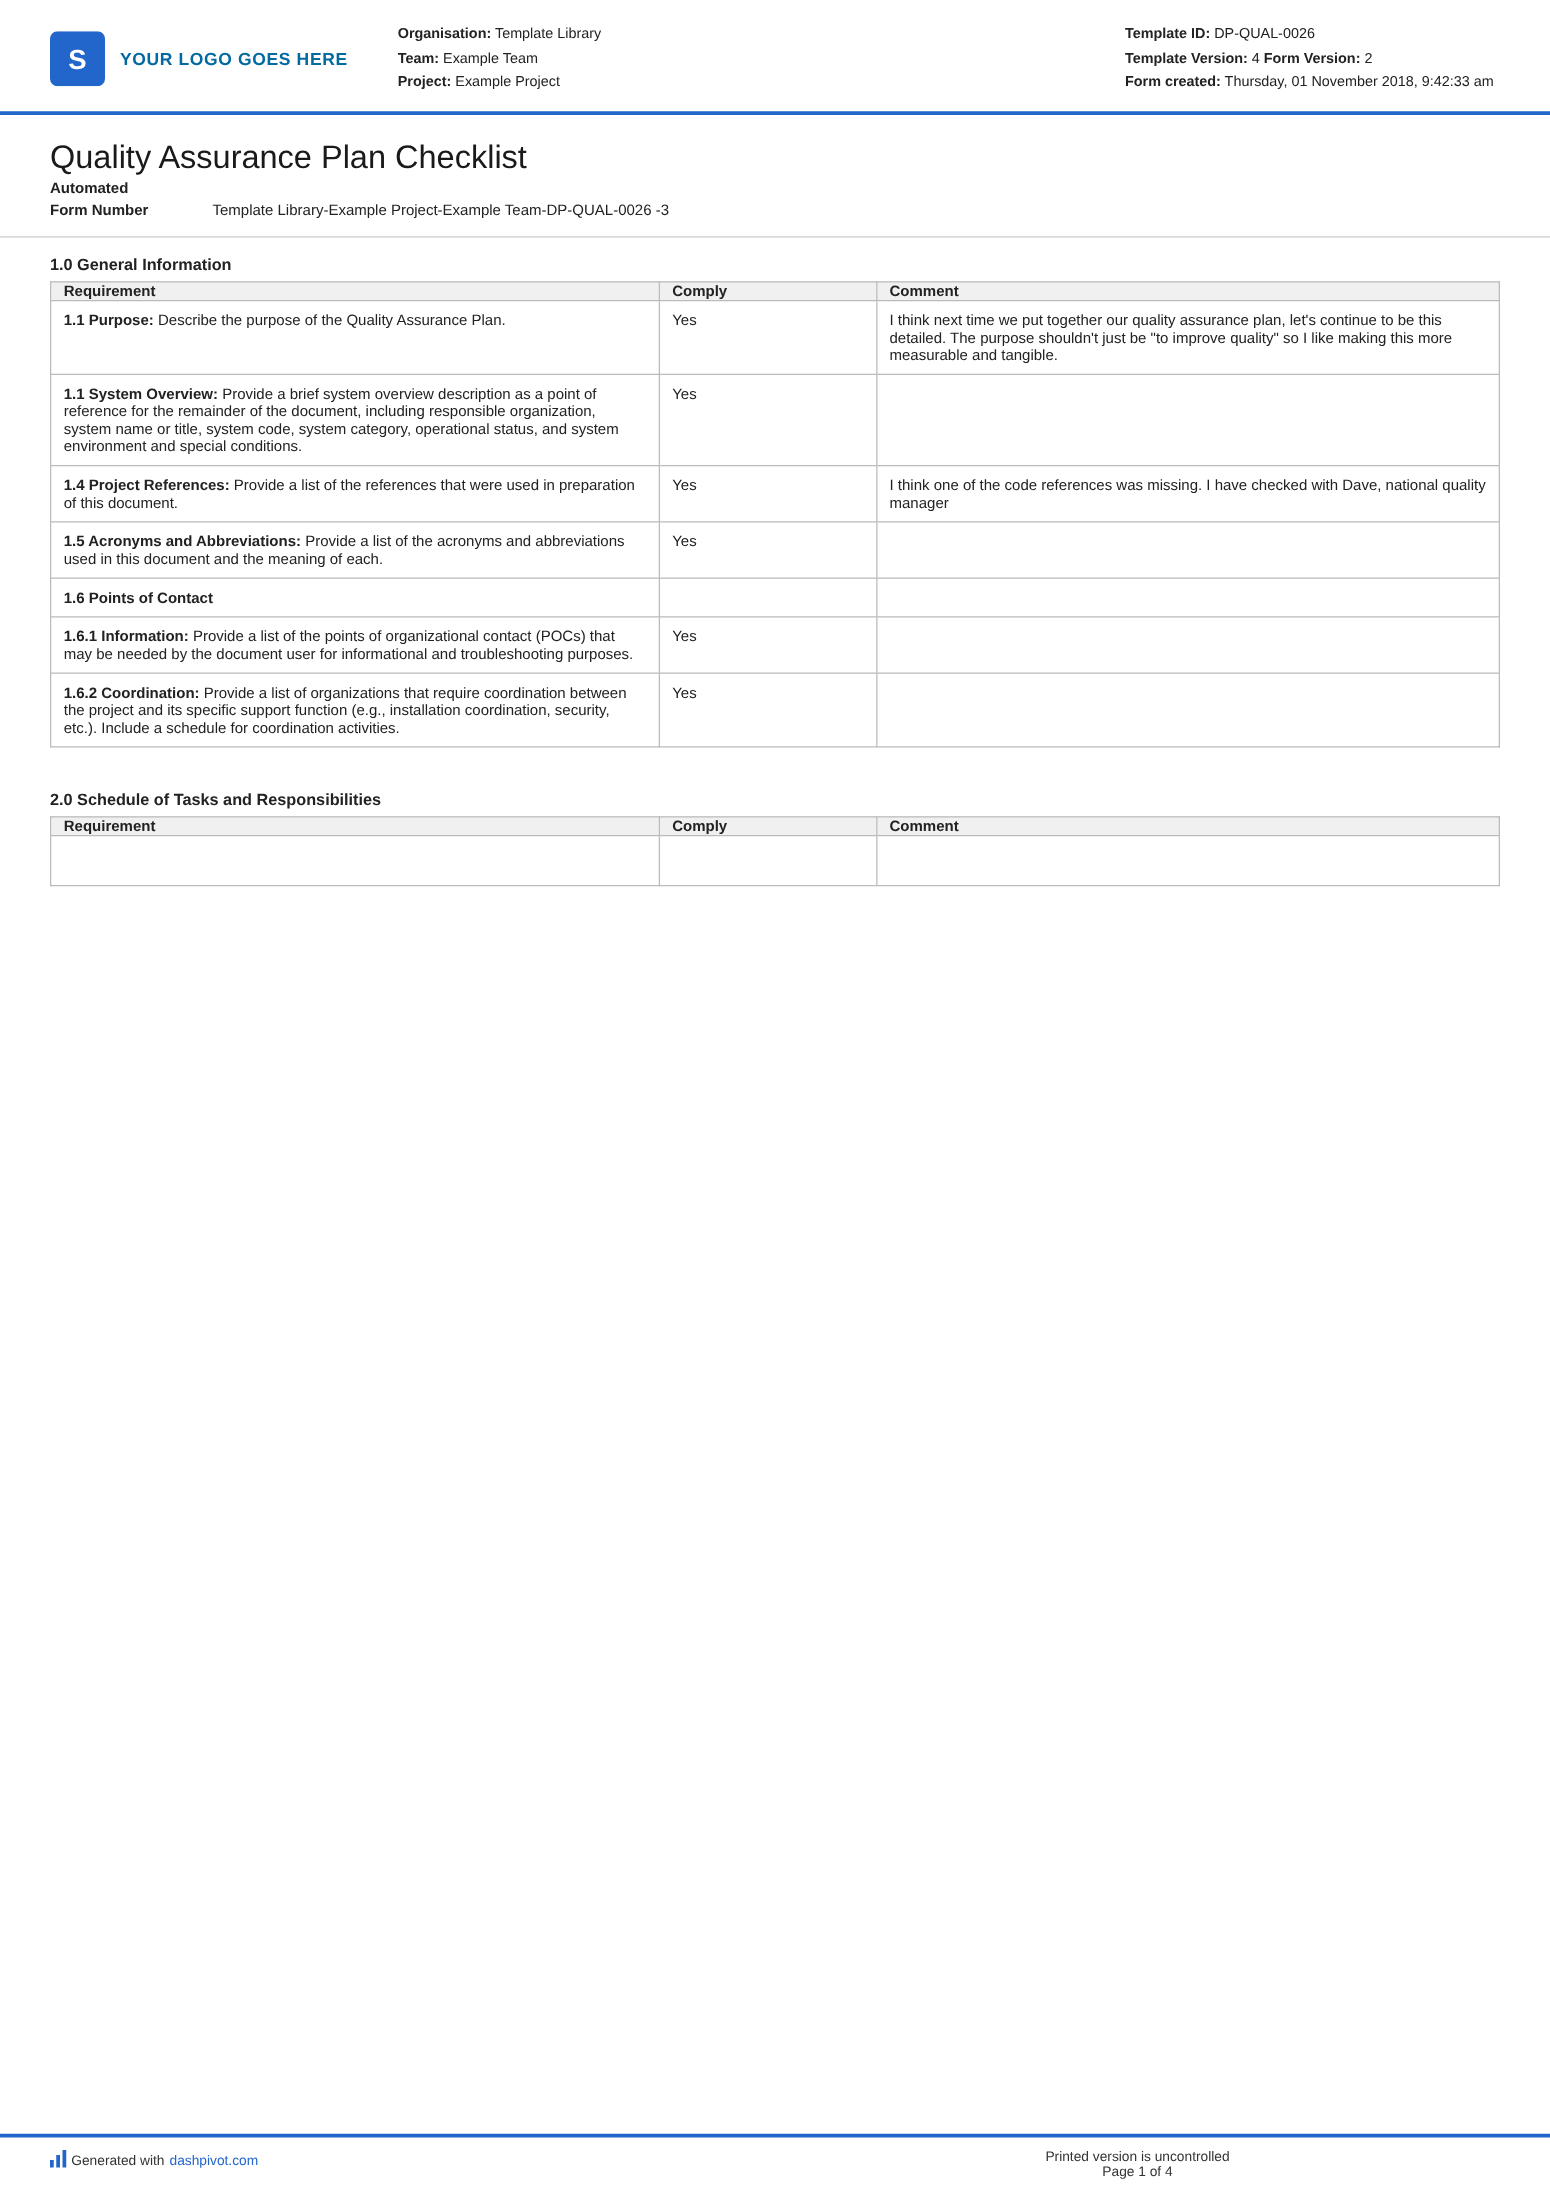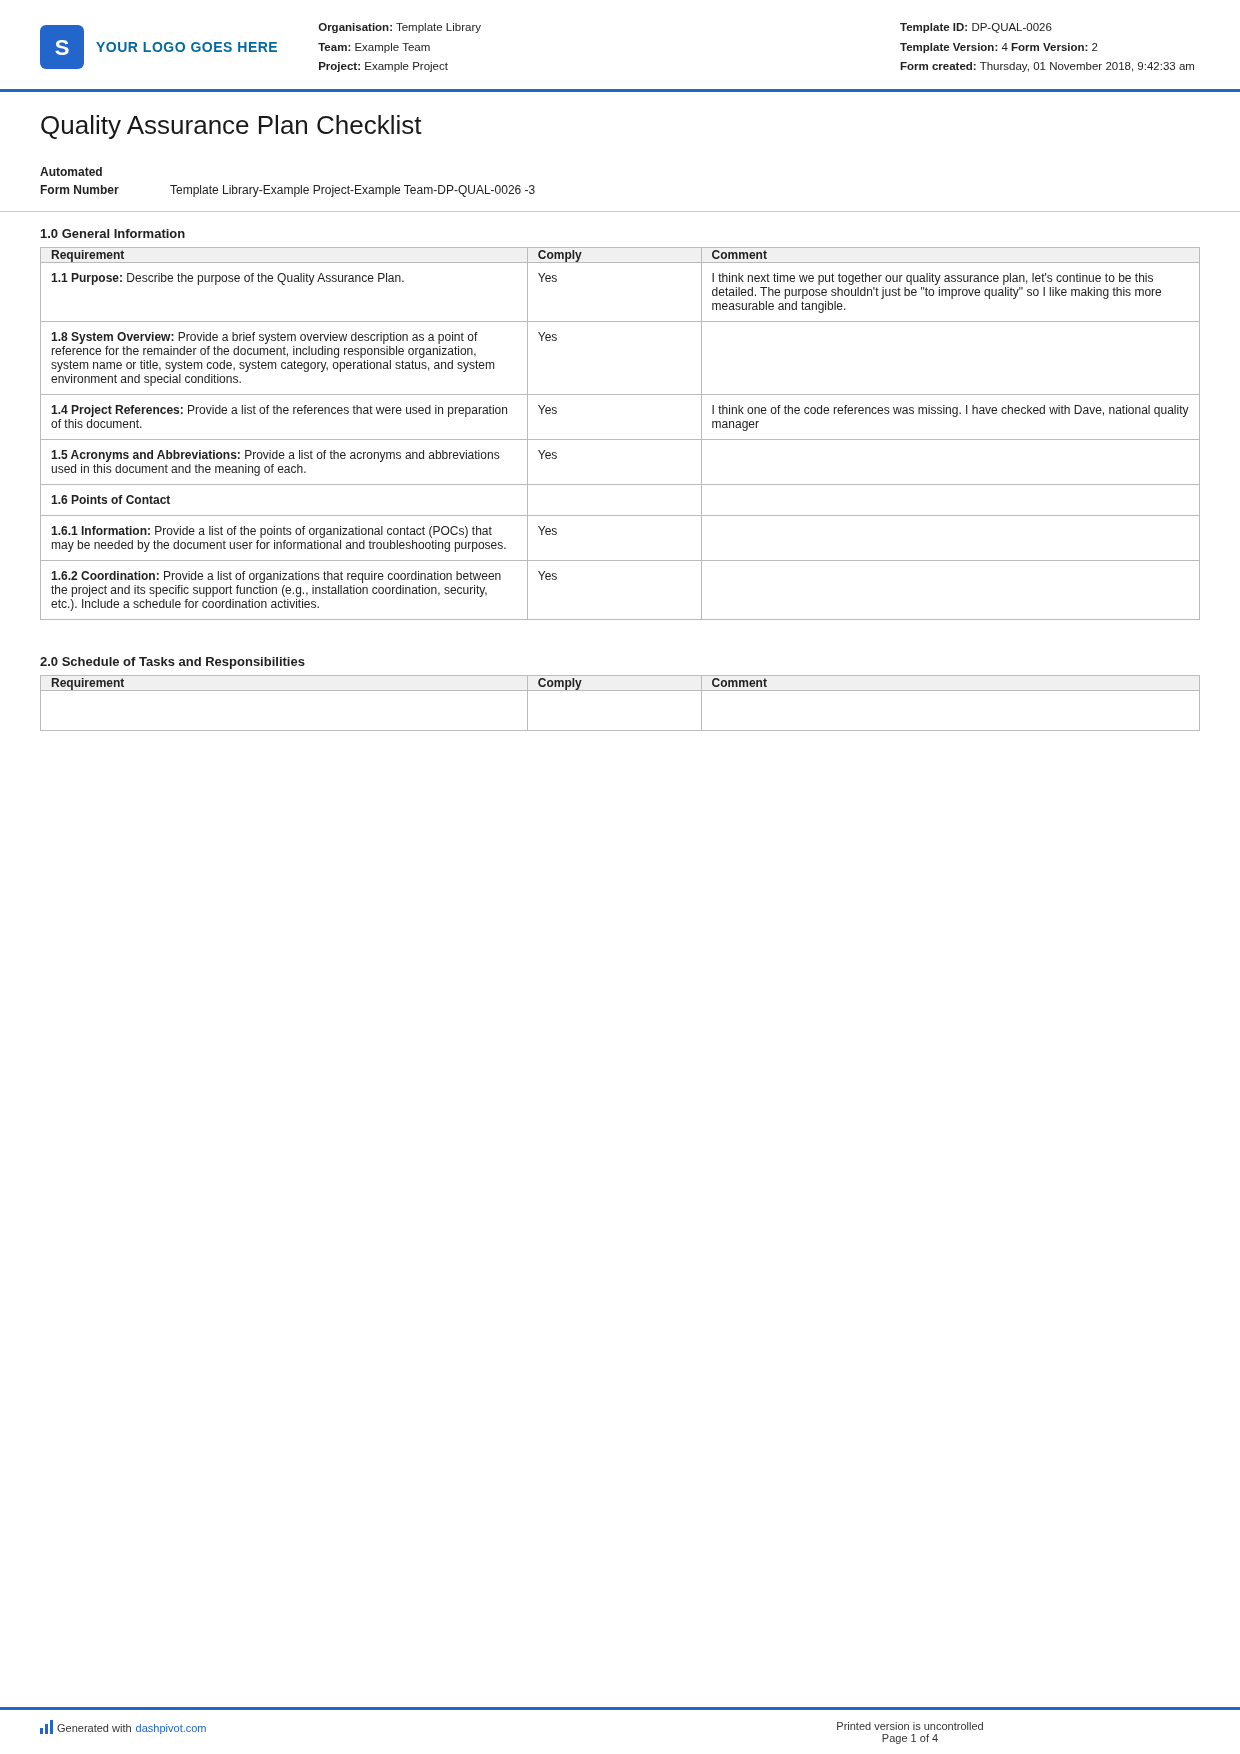--- a/index.html
+++ b/index.html
@@ -54,21 +54,21 @@
     
     .title-section {
       padding: 18px 40px 6px 40px;
       border-bottom: 1px solid #ccc;
       margin-bottom: 0;
     }
     .doc-title {
       font-size: 26px;
       font-weight: normal;
       color: #1a1a1a;
-      margin-bottom: 22px;
+      margin-bottom: 0;
     }
     .form-number-row {
       display: flex;
       align-items: flex-end;
       gap: 0;
       margin-bottom: 6px;
     }
     .form-number-label {
       font-weight: bold;
       font-size: 12px;
@@ -210,21 +210,21 @@
       <th class="col-comment">Comment</th>
     </tr>
   </thead>
   <tbody id="section1-tbody">
   <tr>
       <td class="col-req"><strong>1.1 Purpose:</strong> Describe the purpose of the Quality Assurance Plan.</td>
       <td class="col-comply">Yes</td>
       <td class="col-comment">I think next time we put together our quality assurance plan, let's continue to be this detailed. The purpose shouldn't just be "to improve quality" so I like making this more measurable and tangible.</td>
     </tr>
       <tr>
-      <td class="col-req"><strong>1.8 System Overview:</strong> Provide a brief system overview description as a point of reference for the remainder of the document, including responsible organization, system name or title, system code, system category, operational status, and system environment and special conditions.</td>
+      <td class="col-req"><strong>1.1 System Overview:</strong> Provide a brief system overview description as a point of reference for the remainder of the document, including responsible organization, system name or title, system code, system category, operational status, and system environment and special conditions.</td>
       <td class="col-comply">Yes</td>
       <td class="col-comment"></td>
     </tr>
       <tr>
       <td class="col-req"><strong>1.4 Project References:</strong> Provide a list of the references that were used in preparation of this document.</td>
       <td class="col-comply">Yes</td>
       <td class="col-comment">I think one of the code references was missing. I have checked with Dave, national quality manager</td>
     </tr>
       <tr>
       <td class="col-req"><strong>1.5 Acronyms and Abbreviations:</strong> Provide a list of the acronyms and abbreviations used in this document and the meaning of each.</td>

